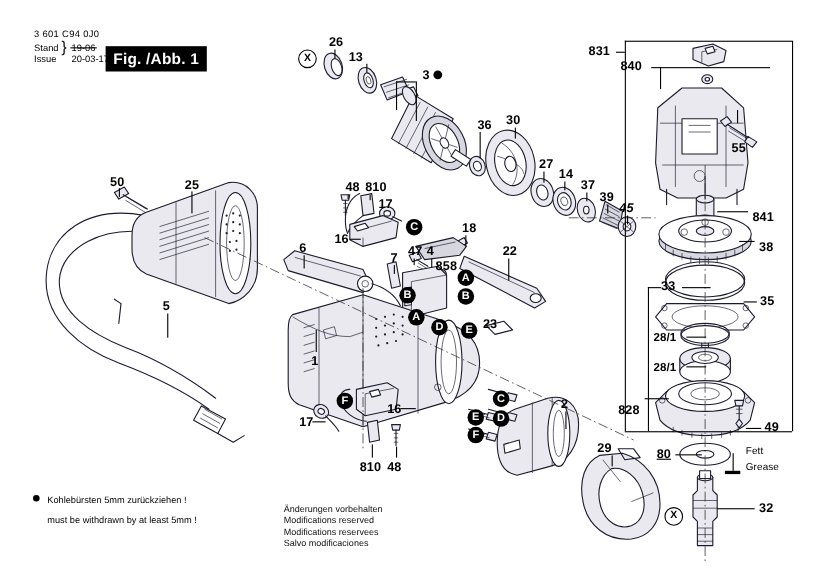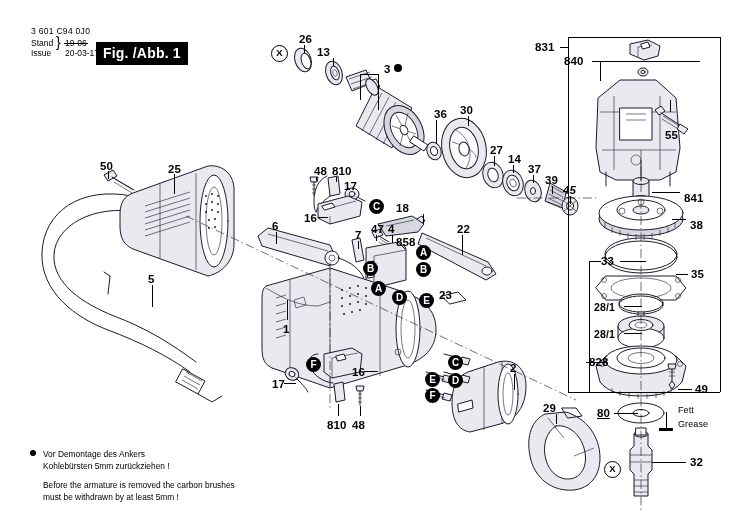--- a/index.html
+++ b/index.html
@@ -534,27 +534,31 @@
         <span class="lab">Issue</span>
         <span class="val">20-03-17</span>
       </div>
     </div>
   </div>
 
   <div class="figbox">Fig. /Abb. 1</div>
 
   <div class="note">
     <span class="bul"></span>
-    <div class="nl">Vor Demontage des Ankers</div>
     <div class="nl">Kohlebürsten 5mm zurückziehen !</div>
     <div class="gap"></div>
-    <div class="nl">Before the armature is removed the carbon brushes</div>
     <div class="nl">must be withdrawn by at least 5mm !</div>
   </div>
 
+  <div class="disc">
+    <div>Änderungen vorbehalten</div>
+    <div>Modifications reserved</div>
+    <div>Modifications reservees</div>
+    <div>Salvo modificaciones</div>
+  </div>
 
   <div class="cal tiny" style="left:678px;top:405px;">Fett</div>
   <div class="cal tiny" style="left:678px;top:419px;">Grease</div>
 
   <div id="callout-layer">
       <div class="cal" style="left: 299px; top: 33px;">26</div>
       <div class="cal" style="left: 317px; top: 46px;">13</div>
       <div class="cal" style="left: 384px; top: 63px;">3</div>
       <div class="cal" style="left: 434px; top: 108px;">36</div>
       <div class="cal" style="left: 460px; top: 104px;">30</div>
@@ -565,38 +569,38 @@
       <div class="cal" style="left: 563px; top: 184px; font-style: italic;">45</div>
       <div class="cal" style="left: 535px; top: 41px;">831</div>
       <div class="cal" style="left: 564px; top: 55px;">840</div>
       <div class="cal" style="left: 665px; top: 89px; margin-top: 40px;">55</div>
       <div class="cal" style="left: 684px; top: 192px;">841</div>
       <div class="cal" style="left: 690px; top: 219px;">38</div>
       <div class="cal" style="left: 601px; top: 255px;">33</div>
       <div class="cal" style="left: 691px; top: 268px;">35</div>
       <div class="cal sm" style="left: 594px; top: 301px;">28/1</div>
       <div class="cal sm" style="left: 594px; top: 328px;">28/1</div>
-      <div class="cal" style="left: 562px; top: 356px; margin-left: 27px;">828</div>
+      <div class="cal" style="left: 562px; top: 367px;">828</div>
       <div class="cal" style="left: 695px; top: 383px;">49</div>
       <div class="cal" style="left: 597px; top: 407px; text-decoration: underline;">80</div>
       <div class="cal" style="left: 543px; top: 402px;">29</div>
       <div class="cal" style="left: 690px; top: 456px;">32</div>
       <div class="cal" style="left: 100px; top: 160px;">50</div>
       <div class="cal" style="left: 168px; top: 163px;">25</div>
       <div class="cal" style="left: 148px; top: 273px;">5</div>
       <div class="cal" style="left: 314px; top: 165px;">48</div>
       <div class="cal" style="left: 332px; top: 165px;">810</div>
       <div class="cal" style="left: 344px; top: 180px;">17</div>
       <div class="cal" style="left: 304px; top: 212px;">16</div>
       <div class="cal" style="left: 272px; top: 220px;">6</div>
       <div class="cal" style="left: 355px; top: 229px;">7</div>
       <div class="cal" style="left: 371px; top: 223px;">47</div>
       <div class="cal" style="left: 388px; top: 223px;">4</div>
       <div class="cal" style="left: 396px; top: 236px;">858</div>
-      <div class="cal" style="left: 396px; top: 202px;">18</div>
+      <div class="cal" style="left: 420px; top: 202px;">18</div>
       <div class="cal" style="left: 457px; top: 223px;">22</div>
       <div class="cal" style="left: 439px; top: 289px;">23</div>
       <div class="cal" style="left: 283px; top: 323px;">1</div>
       <div class="cal" style="left: 272px; top: 378px;">17</div>
       <div class="cal" style="left: 352px; top: 366px;">16</div>
       <div class="cal" style="left: 327px; top: 419px;">810</div>
       <div class="cal" style="left: 352px; top: 419px;">48</div>
       <div class="cal" style="left: 510px; top: 362px;">2</div>
     </div>
   <div id="marker-layer">

